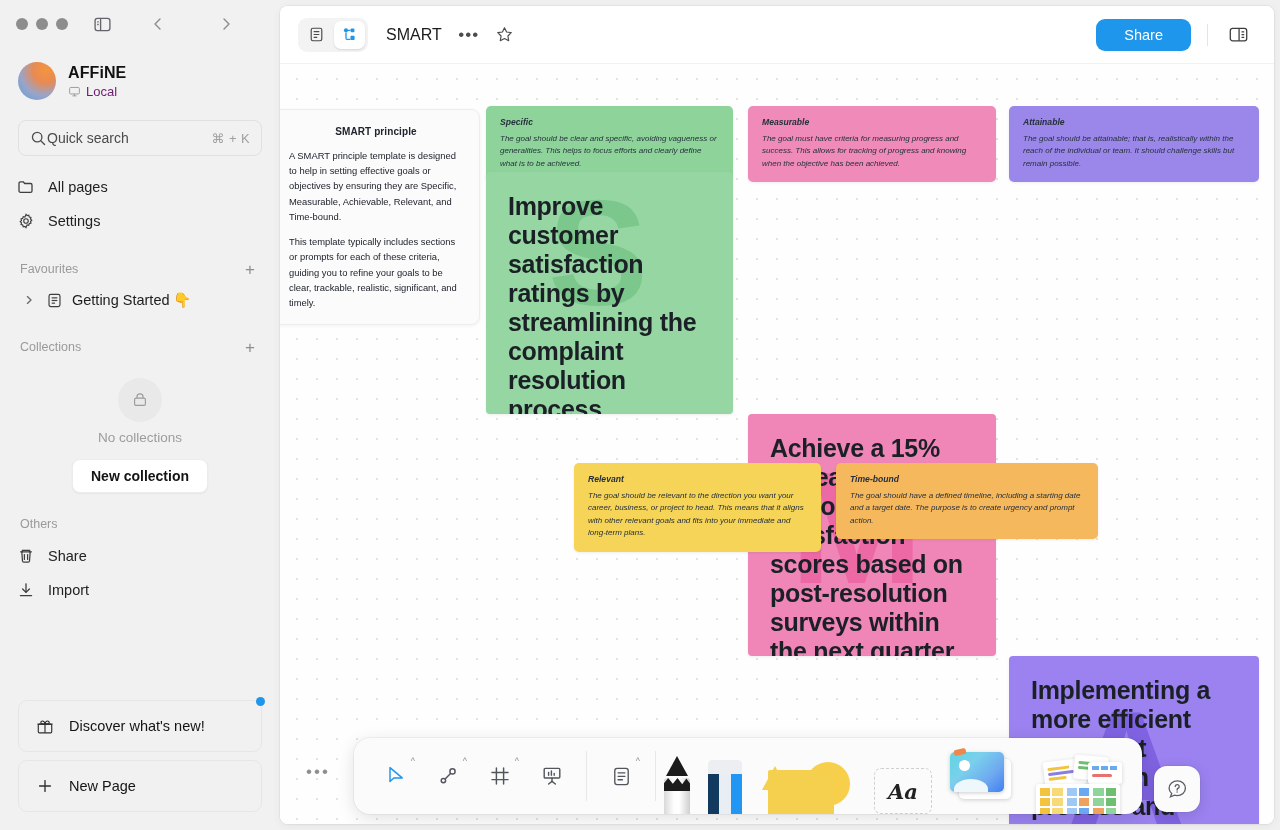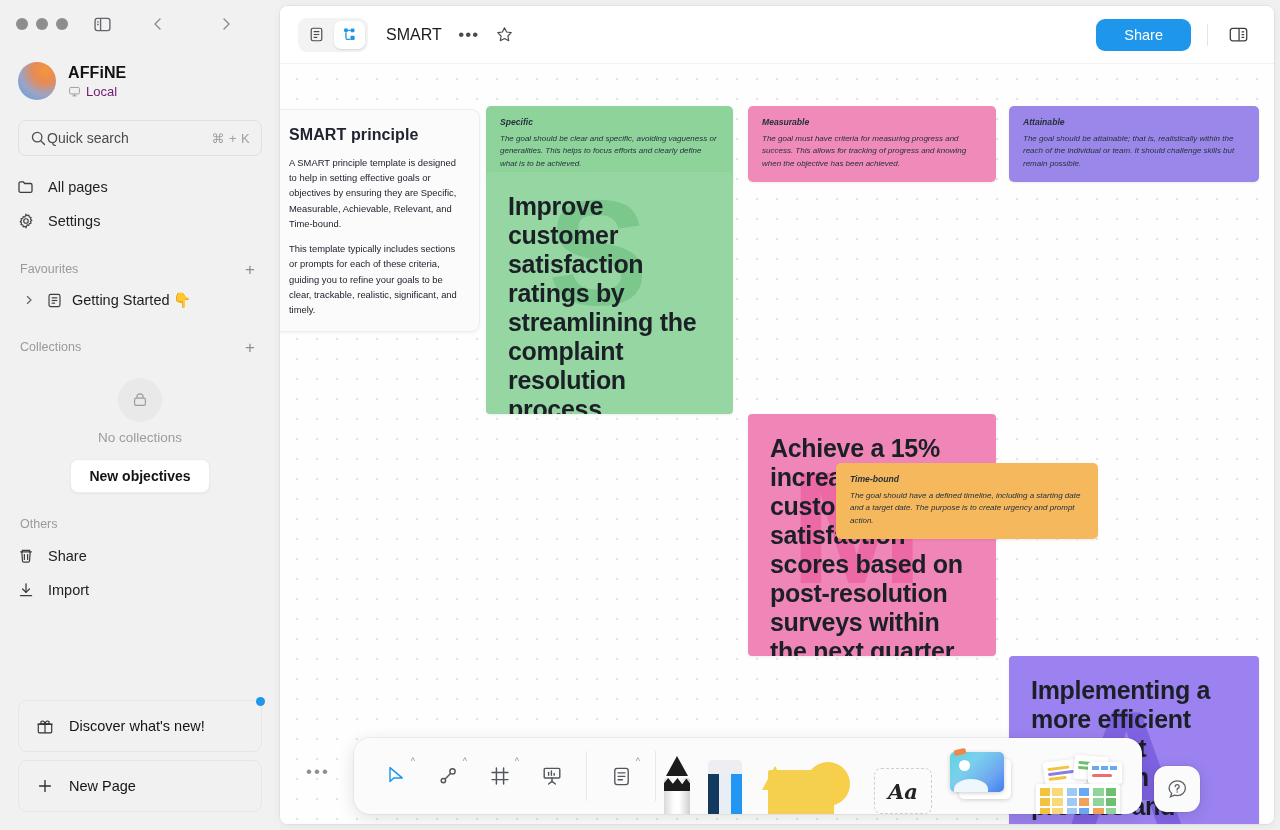--- a/index.html
+++ b/index.html
@@ -160,21 +160,21 @@
   }
 
   .note { position: absolute; }
 
   .doc-note {
     background: #fbfbfb; border: 1px solid #ededed; border-radius: 9px;
     box-shadow: 0 1px 4px rgba(0,0,0,.05);
     padding: 16px 16px 14px 16px;
     color: #20242e;
   }
-  .doc-note h4 { font-size: 16px; font-weight: 700; margin-bottom: 11px; letter-spacing: .1px; }
+  .doc-note h4 { font-size: 10px; font-weight: 700; margin-bottom: 11px; letter-spacing: .1px; text-align: center; }
   .doc-note p { font-size: 9.4px; line-height: 1.62; margin-bottom: 10px; }
   .doc-note p:last-child { margin-bottom: 0; }
 
   .hdr-card {
     border-radius: 5px; padding: 11px 14px 12px 14px; color: #25303c;
     box-shadow: 0 1px 3px rgba(0,0,0,.07);
   }
   .hdr-card .t { font-size: 8.6px; font-weight: 700; font-style: italic; margin-bottom: 6px; }
   .hdr-card .d { font-size: 8px; font-style: italic; line-height: 1.55; }
 
@@ -374,21 +374,21 @@
       <span class="plus-btn">+</span>
     </div>
     <div class="empty-coll">
       <div class="empty-circle">
         <svg width="18" height="18" viewBox="0 0 20 20" fill="none" stroke="#9c9c9c" stroke-width="1.3">
           <rect x="4" y="8" width="12" height="8" rx="1.6"></rect>
             <path d="M6.6 8V6.6a3.4 3.4 0 0 1 6.8 0V8"></path>
         </svg>
       </div>
       <div class="empty-label">No collections</div>
-      <button class="new-coll-btn">New objectives</button>
+      <button class="new-coll-btn">New collection</button>
     </div>
 
     <div class="sec-head">
       <span class="sec-title">Others</span>
     </div>
     <div class="nav-list" style="margin-top:0">
       <div class="nav-item">
         <span class="nav-ic">
           <svg width="18" height="18" viewBox="0 0 18 18" fill="none" stroke="#3f3f3f" stroke-width="1.25" stroke-linecap="round">
             <path d="M3.6 4.8h10.8"></path>
@@ -510,20 +510,24 @@
 
         <div class="note hdr-card" style="left: 729px; top: 42px; width: 250px; background: rgb(155, 135, 234);" id="hdr2">
           <div class="t">Attainable</div>
           <div class="d">The goal should be attainable; that is, realistically within the reach of the individual or team. It should challenge skills but remain possible.</div>
         </div>
         <div class="note big-card" style="left: 729px; top: 108px; width: 250px; height: 242px; background: rgb(155, 130, 240);" id="body2">
           <span class="wm" id="wm2" style="left: 56px; top: 30px; font-size: 170px; color: rgb(127, 99, 226);">A</span>
           <div class="txt">Implementing a more efficient complaint resolution process and providing additional training to customer service representatives.</div>
         </div>
 
+        <div class="note hdr-card" style="left: 294px; top: 399px; width: 247px; background: rgb(246, 212, 88);" id="hdr3">
+          <div class="t">Relevant</div>
+          <div class="d">The goal should be relevant to the direction you want your career, business, or project to head. This means that it aligns with other relevant goals and fits into your immediate and long-term plans.</div>
+        </div>
 
         <div class="note hdr-card" style="left: 556px; top: 399px; width: 262px; background: rgb(246, 184, 92);" id="hdr4">
           <div class="t">Time-bound</div>
           <div class="d">The goal should have a defined timeline, including a starting date and a target date. The purpose is to create urgency and prompt action.</div>
         </div>
 
         <div class="canvas-dots">•••</div>
 
         <div class="tb-wrap">
           <div class="toolbar">

